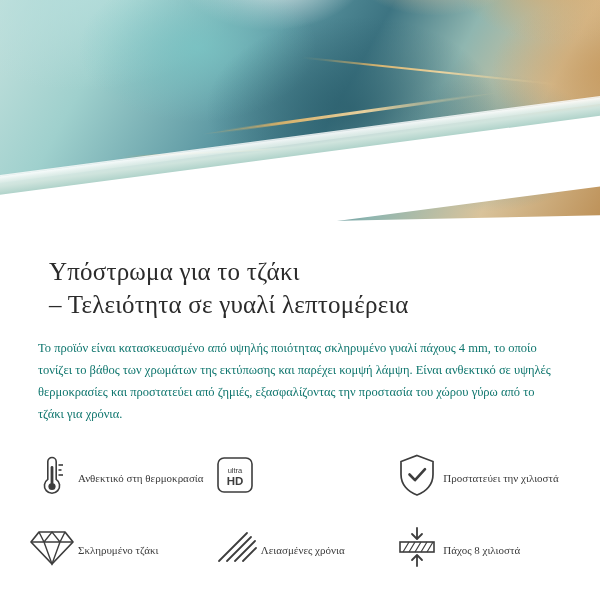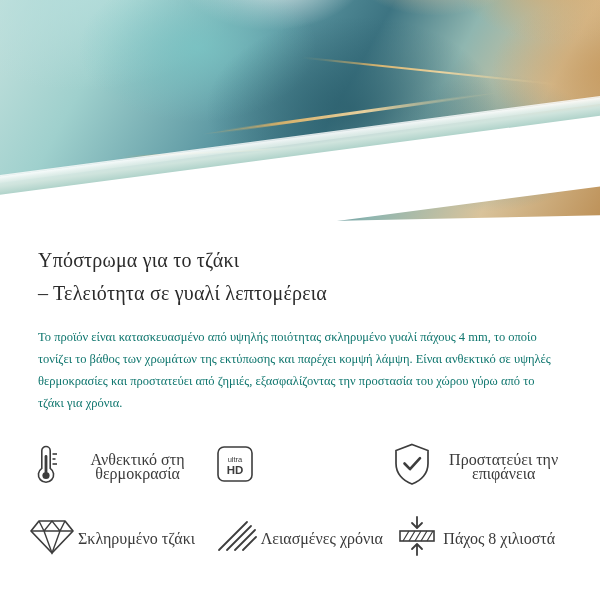--- a/index.html
+++ b/index.html
@@ -107,23 +107,23 @@
     box-shadow: 0 0 6px 2px rgba(255,255,255,0.9);
   }
   .sparkle::before { width: 46px; height: 2px; transform: translate(-50%,-50%); }
   .sparkle::after  { width: 2px; height: 46px; transform: translate(-50%,-50%); }
 
   
   .content {
     padding: 22px 38px 0 38px;
   }
   h1.title {
-    margin: 0;
+    margin: 11px;
     font-family: "Liberation Serif", serif;
-    font-size: 20px;
+    font-size: 25px;
     line-height: 33px;
     font-weight: normal;
     color: #2b2b2b;
     letter-spacing: 0.2px;
   }
   h1.title .line2 { display: block; }
   p.body-text {
     margin: 16px 0 0 0;
     font-family: "Liberation Serif", serif;
     font-size: 12.5px;
@@ -148,21 +148,21 @@
   .feature-icon {
     width: 52px;
     height: 52px;
     display: flex;
     align-items: center;
     justify-content: center;
     margin-bottom: 6px;
   }
   .feature-label {
     font-family: "Liberation Serif", serif;
-    font-size: 16px;
+    font-size: 11px;
     line-height: 14px;
     color: #3a3a3a;
     max-width: 160px;
   }
   svg { display: block; }
 </style>
 </head>
 <body>
 
 <div class="page">
@@ -212,21 +212,21 @@
       </div>
     </div>
 
     <div class="feature">
       <div class="feature-icon">
         <svg width="42" height="46" viewBox="0 0 42 46">
           <path d="M21 3.5 37 9.5v13c0 10-6.8 17.3-16 20.5C11.8 39.8 5 32.5 5 22.5v-13z" fill="none" stroke="#3d3d3d" stroke-width="1.7"></path>
           <path d="M13.5 22.5 19 28.2l10-11" fill="none" stroke="#3d3d3d" stroke-width="2.6" stroke-linecap="round" stroke-linejoin="round"></path>
         </svg>
       </div>
-      <div class="feature-label">Προστατεύει την επιφάνεια</div>
+      <div class="feature-label">Προστατεύει την χιλιοστά</div>
     </div>
 
     <div class="feature">
       <div class="feature-icon">
         <svg width="46" height="42" viewBox="0 0 46 42">
           <path d="M10 6h26l8 10-21 22L2 16z" fill="none" stroke="#3d3d3d" stroke-width="1.7" stroke-linejoin="round"></path>
           <path d="M2 16h42M10 6l5 10 8-10 8 10 5-10M15 16l8 22 8-22" fill="none" stroke="#3d3d3d" stroke-width="1.4"></path>
         </svg>
       </div>
       <div class="feature-label">Σκληρυμένο τζάκι</div>

